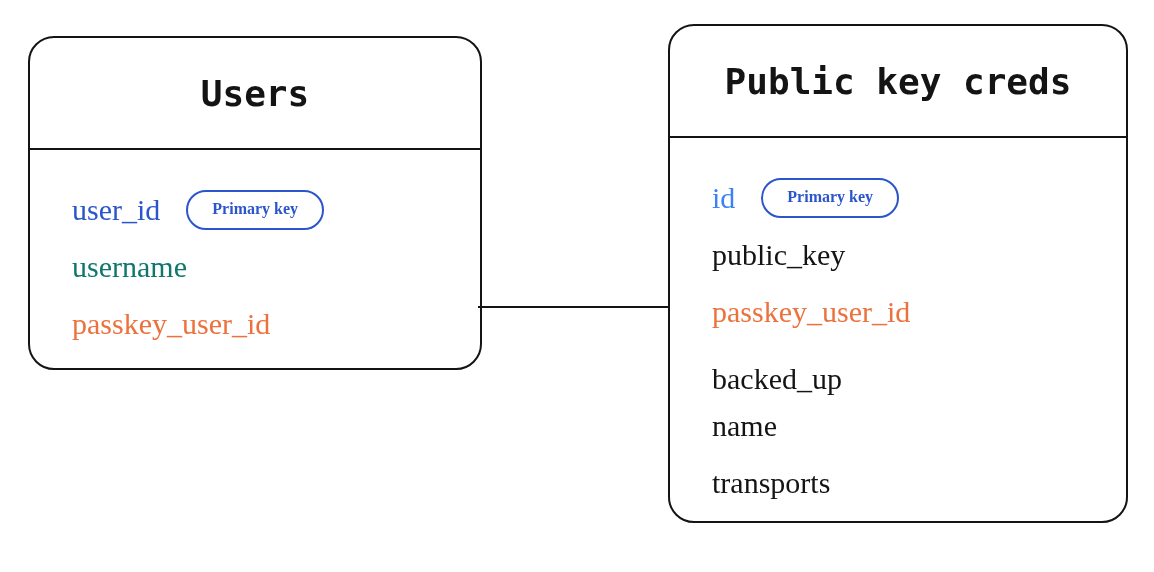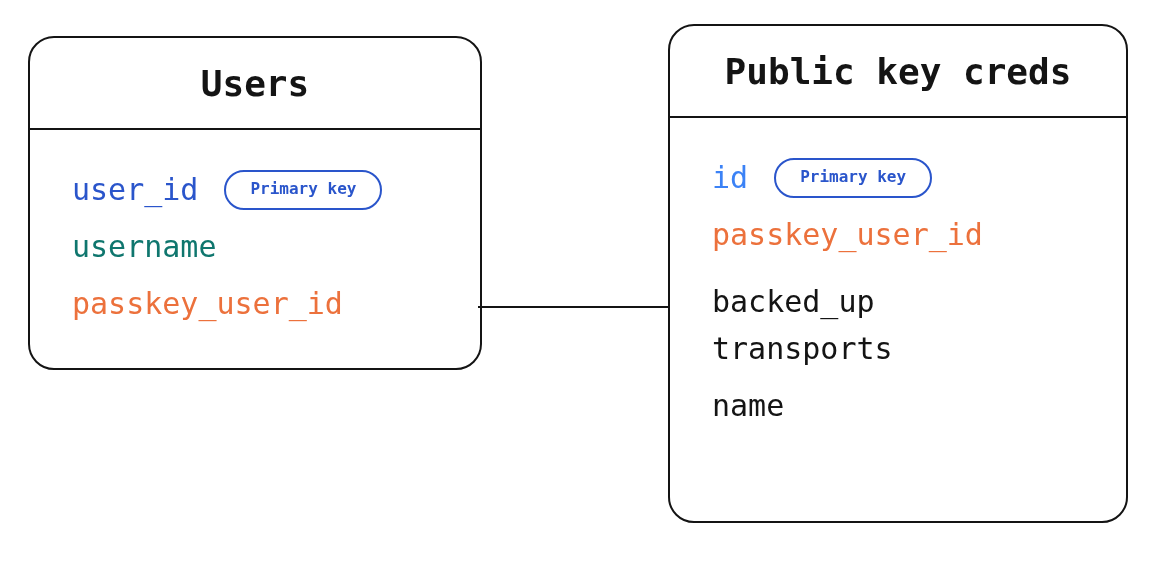--- a/index.html
+++ b/index.html
@@ -14,34 +14,34 @@
   }
   .table-box {
     position: absolute;
     background: #ffffff;
     border: 2px solid #141414;
     border-radius: 26px;
   }
   .table-box.users  { left: 28px;  top: 36px; width: 454px; height: 334px; }
   .table-box.creds  { left: 668px; top: 24px; width: 460px; height: 499px; }
   .table-header {
-    height: 92px;
+    height: 112px;
     border-bottom: 2px solid #141414;
     display: flex;
     align-items: center;
     justify-content: center;
   }
   .table-title {
     font-size: 36px;
     font-weight: bold;
     color: #141414;
     letter-spacing: 0px;
     white-space: nowrap;
   }
-  .table-body { padding: 31px 12px 0 42px; }
+  .table-body { padding: 31px 12px 0 42px; font-family: Liberation Serif, serif; }
   .field-row {
     height: 57px;
     display: flex;
     align-items: center;
     white-space: nowrap;
   }
   .field-name { font-size: 30px; }
   .pk-badge {
     display: inline-flex;
     align-items: center;
@@ -90,27 +90,30 @@
   <div class="table-box creds">
     <div class="table-header">
       <span class="table-title">Public key creds</span>
     </div>
     <div class="table-body">
       <div class="field-row">
         <span class="field-name" style="color: #3b82f6;">id</span>
         <span class="pk-badge" style="color: rgb(42, 85, 203);">Primary key</span>
       </div>
       <div class="field-row">
+        <span class="field-name" style="color: rgb(20, 20, 20);">public_key</span>
+      </div>
+      <div class="field-row">
         <span class="field-name" style="color: rgb(236, 113, 60);">passkey_user_id</span>
       </div>
       <div class="field-row">
         <span class="field-name" style="color: rgb(20, 20, 20); margin-top: 20px;">backed_up</span>
       </div>
       <div class="field-row">
-        <span class="field-name" style="color: rgb(20, 20, 20);">transports</span>
+        <span class="field-name" style="color: rgb(20, 20, 20);">name</span>
       </div>
       <div class="field-row">
-        <span class="field-name" style="color: rgb(20, 20, 20);">name</span>
+        <span class="field-name" style="color: rgb(20, 20, 20);">transports</span>
       </div>
     </div>
   </div>
 
 </div>
 
 </body></html>

